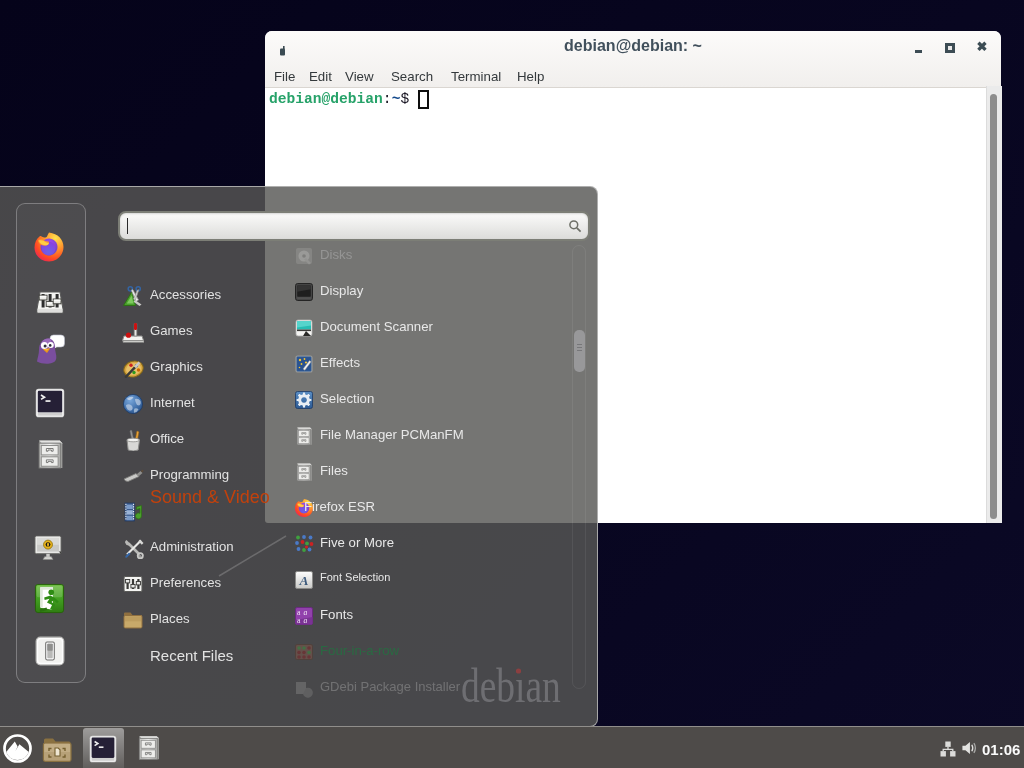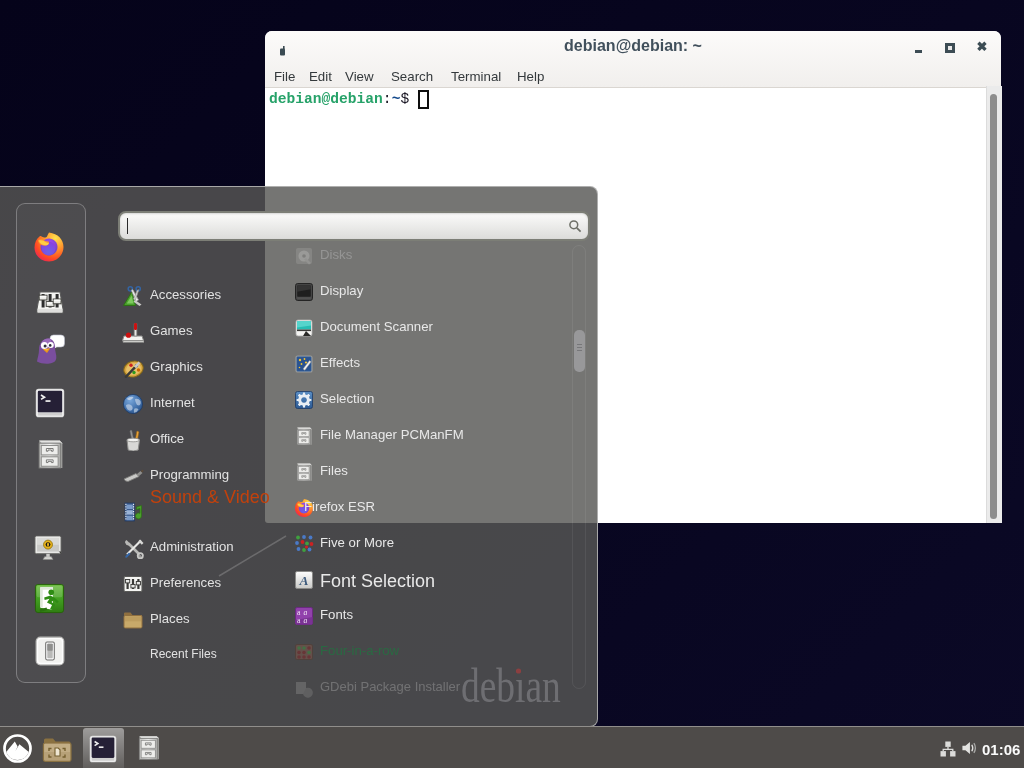--- a/index.html
+++ b/index.html
@@ -246,21 +246,21 @@
 <rect x="8.9" y="11.5" width="4.2" height="3.4" fill="#e8e8e6" stroke="#3a3a38" stroke-width="0.9"></rect>
 <rect x="14.3" y="8.5" width="4.2" height="3.4" fill="#e8e8e6" stroke="#3a3a38" stroke-width="0.9"></rect>
 </svg></div>
     <div style="position:absolute;left:150px;top:388px;font-size:13.2px;color:#e2e2e2;">Preferences</div>
     <div style="position:absolute;left:122px;top:422px;width:22px;height:22px;"><svg width="22" height="22" viewBox="0 0 22 22">
 <path d="M2 6.5 L2 4.5 Q2 3.5 3 3.5 L8.5 3.5 L10.5 6 L19 6 Q20 6 20 7 L20 8 Z" fill="#8f6f3f"></path>
 <rect x="2" y="6.5" width="18" height="12.5" rx="1.2" fill="#c8a96a" stroke="#8f6f3f" stroke-width="1"></rect>
 <path d="M2.8 7.3 h16.4 v5 H2.8 Z" fill="#a8884a" opacity="0.35"></path>
 </svg></div>
     <div style="position:absolute;left:150px;top:424px;font-size:13.2px;color:#e2e2e2;">Places</div>
-    <div style="position:absolute;left:150px;top:460px;font-size:12px;color:#e2e2e2;">Recent Files</div>
+    <div style="position:absolute;left:150px;top:460px;font-size:15px;color:#e2e2e2;">Recent Files</div>
     <div style="position:absolute;left:294px;top:59px;width:20px;height:20px;opacity:0.45;"><svg width="20" height="20" viewBox="0 0 20 20">
 <rect x="2" y="2" width="16" height="16" rx="2" fill="#9a9a98"></rect>
 <circle cx="10" cy="10" r="5.5" fill="#c8c8c6"></circle>
 <circle cx="10" cy="10" r="1.8" fill="#8a8a88"></circle>
 <path d="M12 12 l5 5 l-2 1.5 l-5 -5 Z" fill="#b8b8b6"></path>
 </svg></div>
     <div style="position:absolute;left:320px;top:60px;font-size:13.2px;color:#ababab;opacity:0.6;">Disks</div>
     <div style="position:absolute;left:294px;top:95px;width:20px;height:20px;"><svg width="20" height="20" viewBox="0 0 20 20">
 <rect x="1.5" y="1.5" width="17" height="17" rx="2.2" fill="#454545" stroke="#242424" stroke-width="1"></rect>
 <rect x="3.2" y="3.6" width="13.6" height="11.2" rx="0.8" fill="#1f1f1f"></rect>
@@ -388,21 +388,21 @@
     <div style="position:absolute;left:294px;top:383px;width:20px;height:20px;"><svg width="20" height="20" viewBox="0 0 20 20">
 <defs>
           <linearGradient id="fs1" x1="0" y1="0" x2="0" y2="1">
 <stop offset="0" stop-color="#fdfdfd"></stop>
             <stop offset="1" stop-color="#c9c9c7"></stop>
           </linearGradient>
         </defs>
 <rect x="1.5" y="1.5" width="17" height="17" rx="1.6" fill="url(#fs1)" stroke="#8a8a88" stroke-width="1"></rect>
 <text x="10" y="14.8" font-family="Liberation Serif" font-style="italic" font-weight="bold" font-size="13.5" fill="#3c5a7c" text-anchor="middle">A</text>
 </svg></div>
-    <div style="position:absolute;left:320px;top:384px;font-size:18px;color:#e8e8e8;">Font Selection</div>
+    <div style="position:absolute;left:320px;top:384px;font-size:11px;color:#e8e8e8;">Font Selection</div>
     <div style="position:absolute;left:294px;top:419px;width:20px;height:20px;"><svg width="20" height="20" viewBox="0 0 20 20">
 <rect x="1.5" y="1.5" width="17" height="17" rx="1.6" fill="#9141ac" stroke="#6a2a80" stroke-width="1"></rect>
 <path d="M1.5 14 L18.5 11 L18.5 16.9 a1.6 1.6 0 0 1 -1.6 1.6 H3.1 a1.6 1.6 0 0 1 -1.6 -1.6 Z" fill="#7a3394"></path>
 <g fill="#f4eaf8" font-family="Liberation Serif" font-size="7.5">
 <text x="3" y="9">a</text>
           <text x="9.5" y="9" font-style="italic">a</text>
 <text x="3" y="16.5">a</text>
           <text x="9.5" y="16.5" font-style="italic">a</text>
         </g>
 </svg></div>

